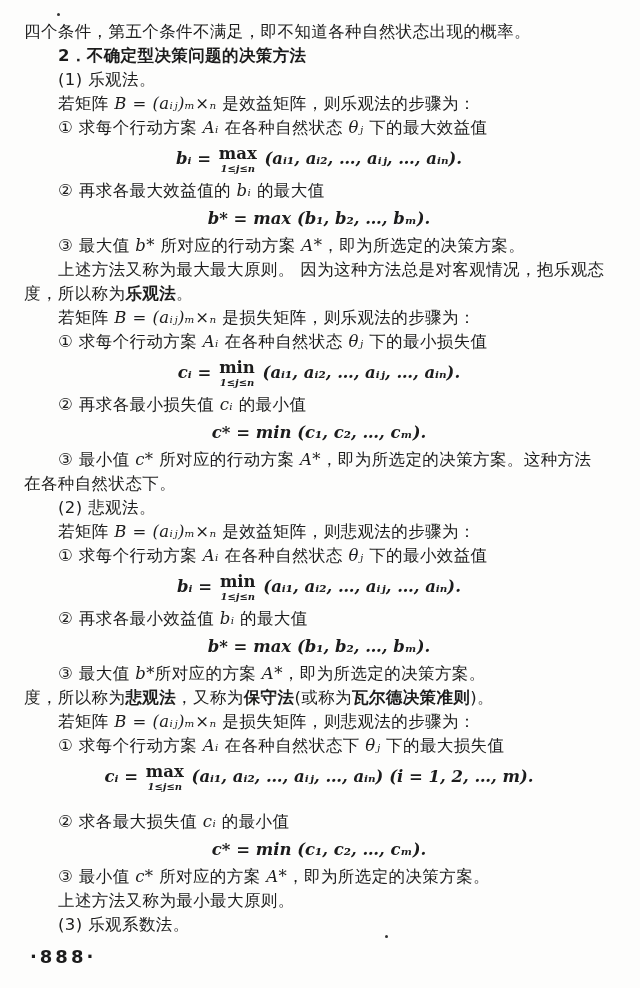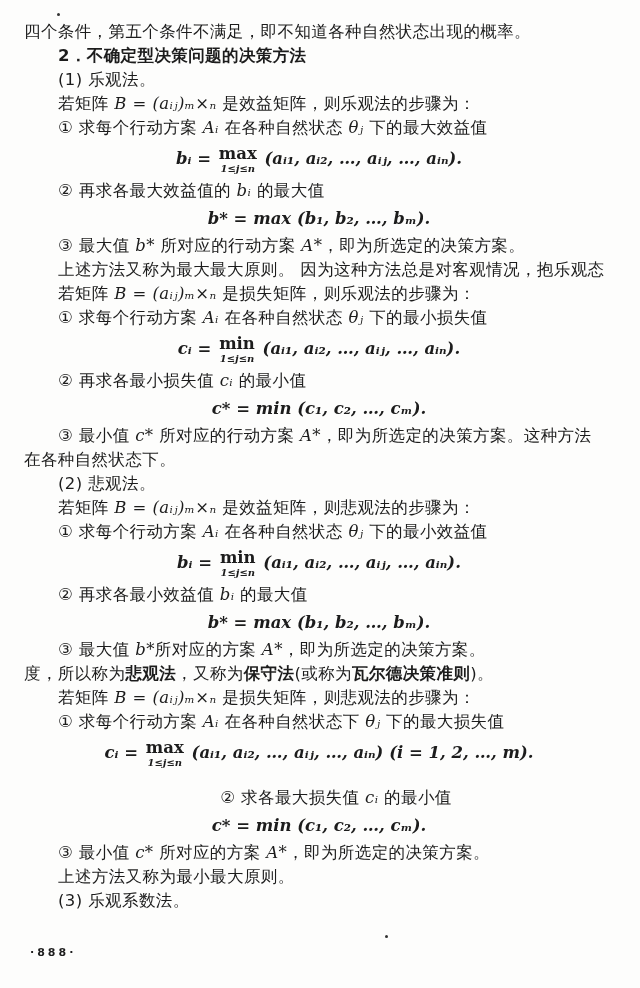--- a/index.html
+++ b/index.html
@@ -27,21 +27,20 @@
     font-size: 16.5px;
     line-height: 24px;
     white-space: nowrap;
     letter-spacing: 0.4px;
   }
   .text-line.indent {
     padding-left: 34px;
   }
   .text-line.gap-before {
     margin-top: 16px;
-    text-align: center;
   }
   .part { font-style: normal; }
   .part.bold { font-weight: bold; }
   .part.math {
     font-family: "DejaVu Serif", "Liberation Serif", serif;
     font-style: italic;
   }
   .formula-line {
     text-align: center;
     font-family: "DejaVu Serif", "Liberation Serif", serif;
@@ -67,21 +66,21 @@
   .op-stack .cond {
     font-size: 10px;
     line-height: 11px;
     font-style: italic;
     letter-spacing: 0;
   }
   .page-number {
     position: absolute;
     left: 30px;
     top: 946px;
-    font-size: 11px;
+    font-size: 18px;
     font-weight: bold;
     letter-spacing: 3px;
     font-family: "DejaVu Sans", sans-serif;
   }
   .artifact-dot {
     position: absolute;
     width: 3px;
     height: 3px;
     background: #333;
     border-radius: 50%;
@@ -100,20 +99,21 @@
       <div class="text-line indent"><span class="part">若矩阵 </span><span class="part math">B = (aᵢⱼ)ₘ×ₙ</span><span class="part"> 是效益矩阵，则乐观法的步骤为：</span></div>
       <div class="text-line indent"><span class="part">① 求每个行动方案 </span><span class="part math">Aᵢ</span><span class="part"> 在各种自然状态 </span><span class="part math">θⱼ</span><span class="part"> 下的最大效益值</span></div>
       <div class="formula-line"><span class="formula-text">bᵢ = </span><span class="op-stack">
           <span class="op">max</span>
           <span class="cond">1≤j≤n</span>
         </span><span class="formula-text"> (aᵢ₁, aᵢ₂, …, aᵢⱼ, …, aᵢₙ).</span></div>
       <div class="text-line indent"><span class="part">② 再求各最大效益值的 </span><span class="part math">bᵢ</span><span class="part"> 的最大值</span></div>
       <div class="formula-line"><span class="formula-text">b* = max (b₁, b₂, …, bₘ).</span></div>
       <div class="text-line indent"><span class="part">③ 最大值 </span><span class="part math">b*</span><span class="part"> 所对应的行动方案 </span><span class="part math">A*</span><span class="part">，即为所选定的决策方案。</span></div>
       <div class="text-line indent"><span class="part">上述方法又称为最大最大原则。 因为这种方法总是对客观情况，抱乐观态</span></div>
+      <div class="text-line"><span class="part">度，所以称为</span><span class="part bold">乐观法</span><span class="part">。</span></div>
       <div class="text-line indent"><span class="part">若矩阵 </span><span class="part math">B = (aᵢⱼ)ₘ×ₙ</span><span class="part"> 是损失矩阵，则乐观法的步骤为：</span></div>
       <div class="text-line indent"><span class="part">① 求每个行动方案 </span><span class="part math">Aᵢ</span><span class="part"> 在各种自然状态 </span><span class="part math">θⱼ</span><span class="part"> 下的最小损失值</span></div>
       <div class="formula-line"><span class="formula-text">cᵢ = </span><span class="op-stack">
           <span class="op">min</span>
           <span class="cond">1≤j≤n</span>
         </span><span class="formula-text"> (aᵢ₁, aᵢ₂, …, aᵢⱼ, …, aᵢₙ).</span></div>
       <div class="text-line indent"><span class="part">② 再求各最小损失值 </span><span class="part math">cᵢ</span><span class="part"> 的最小值</span></div>
       <div class="formula-line"><span class="formula-text">c* = min (c₁, c₂, …, cₘ).</span></div>
       <div class="text-line indent"><span class="part">③ 最小值 </span><span class="part math">c*</span><span class="part"> 所对应的行动方案 </span><span class="part math">A*</span><span class="part">，即为所选定的决策方案。这种方法</span></div>
       <div class="text-line"><span class="part">在各种自然状态下。</span></div>

